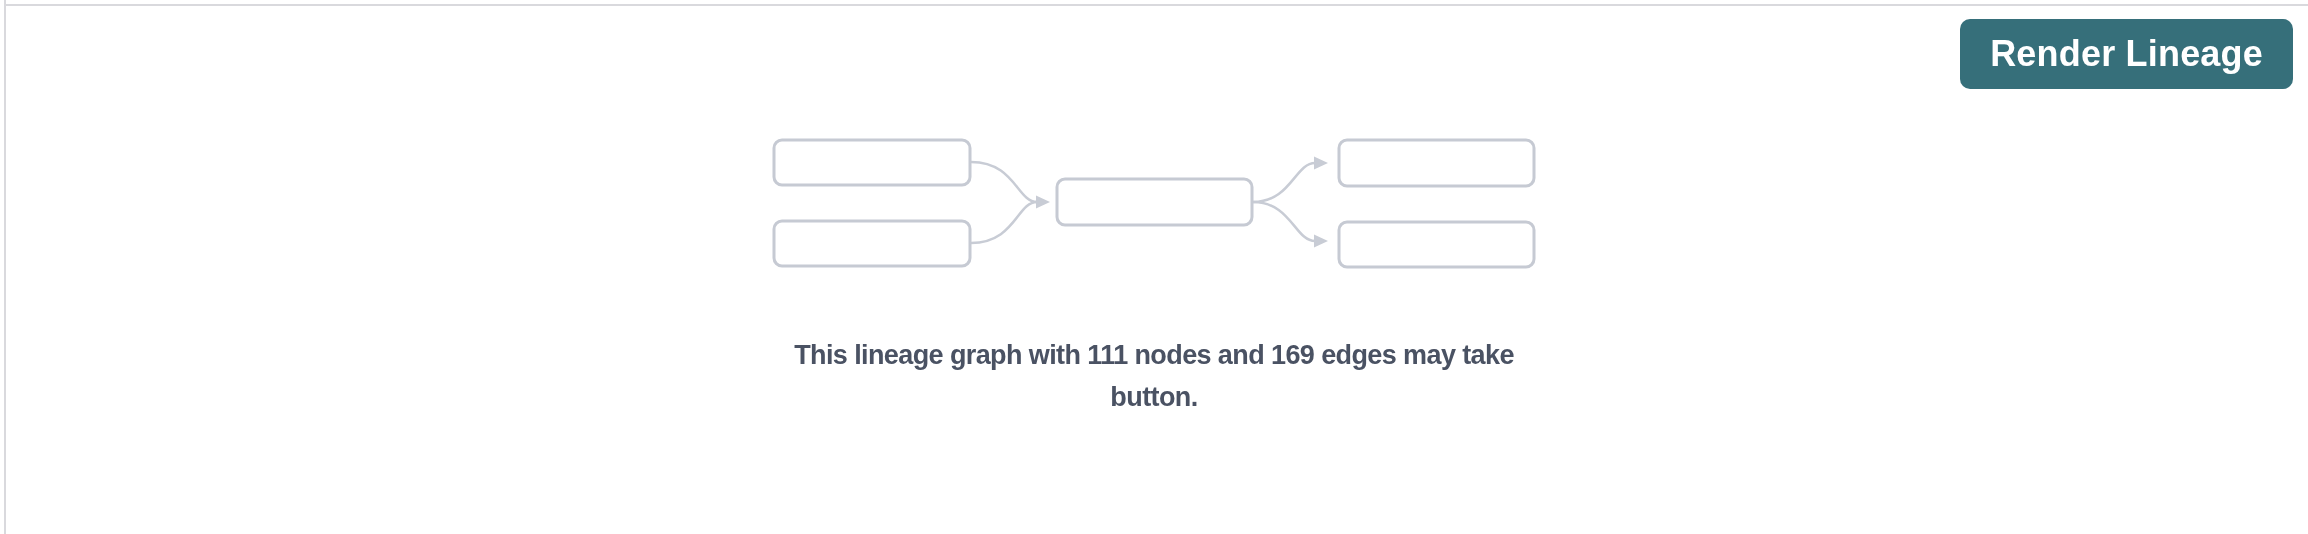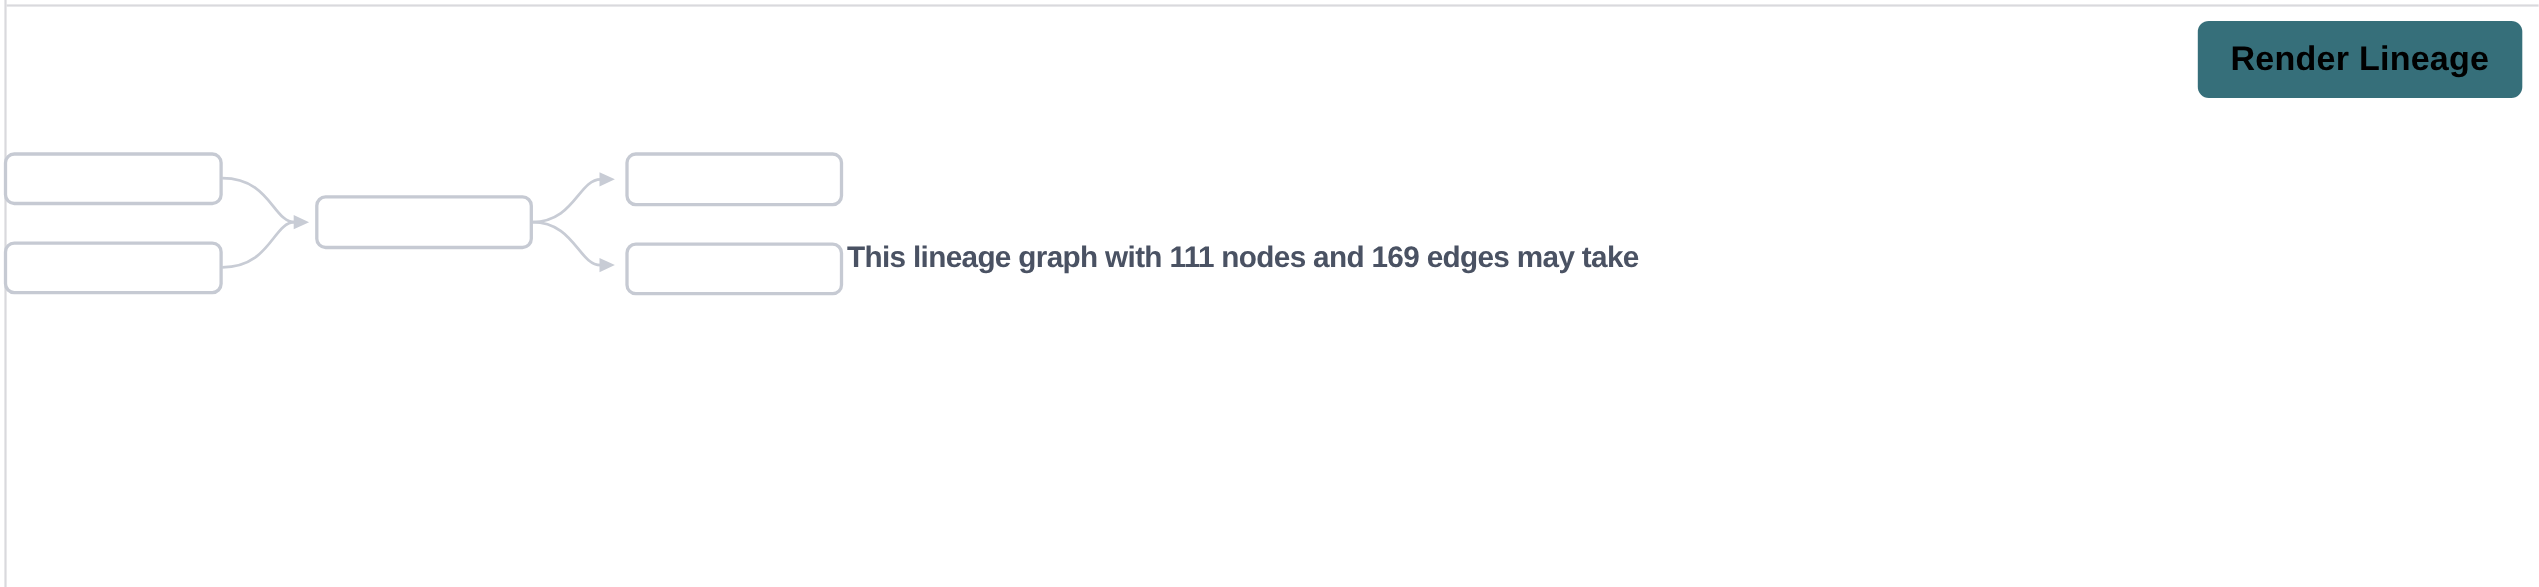--- a/index.html
+++ b/index.html
@@ -33,36 +33,36 @@
     height: 2px;
     background: #d9d9dd;
   }
   .render-btn {
     position: absolute;
     top: 19px;
     right: 15px;
     height: 70px;
     padding: 0 30px;
     background: #366f7a;
-    color: #000000;
+    color: #ffffff;
     border: none;
     border-radius: 10px;
     font-family: "Liberation Sans", sans-serif;
-    font-size: 31px;
+    font-size: 36px;
     font-weight: bold;
     letter-spacing: 0.2px;
     cursor: pointer;
   }
   .content {
     position: absolute;
     left: 0;
     top: 0;
     width: 100%;
     display: flex;
-    flex-direction: row;
+    flex-direction: column;
     align-items: center;
     padding-top: 134px;
   }
   .graph-illustration {
     display: block;
   }
   .message {
     margin: 60px 0 0 0;
     text-align: center;
     font-size: 27px;
@@ -101,16 +101,17 @@
         <rect x="5" y="6" width="196" height="45" rx="8"></rect>
         <rect x="5" y="87" width="196" height="45" rx="8"></rect>
         <rect x="288" y="45" width="195" height="46" rx="8"></rect>
         <rect x="570" y="6" width="195" height="46" rx="8"></rect>
         <rect x="570" y="88" width="195" height="45" rx="8"></rect>
       </g>
     </svg>
 
     <p class="message">
       <span>This lineage graph with 111 nodes and 169 edges may take</span>
+      <span>button.</span>
     </p>
 
   </div>
 </div>
 
 </body></html>

